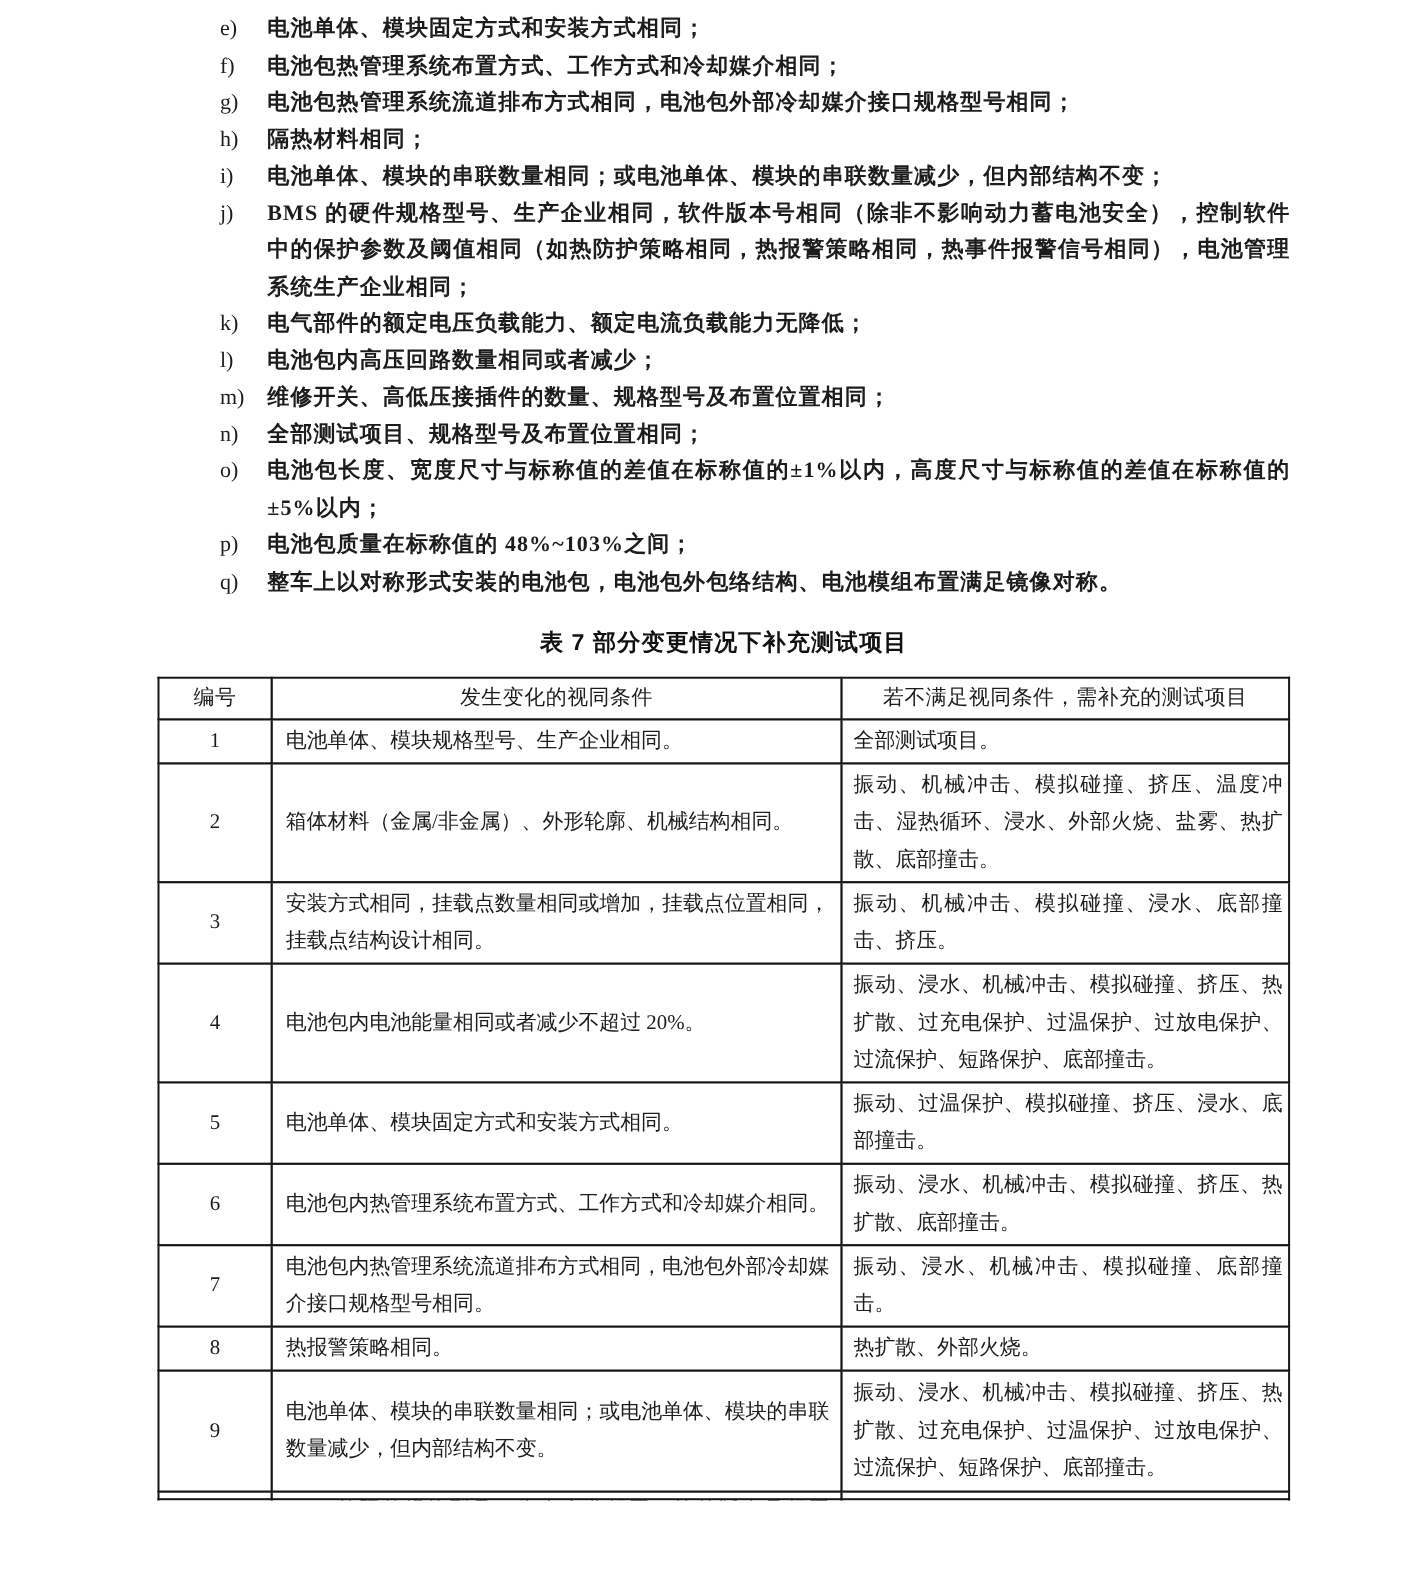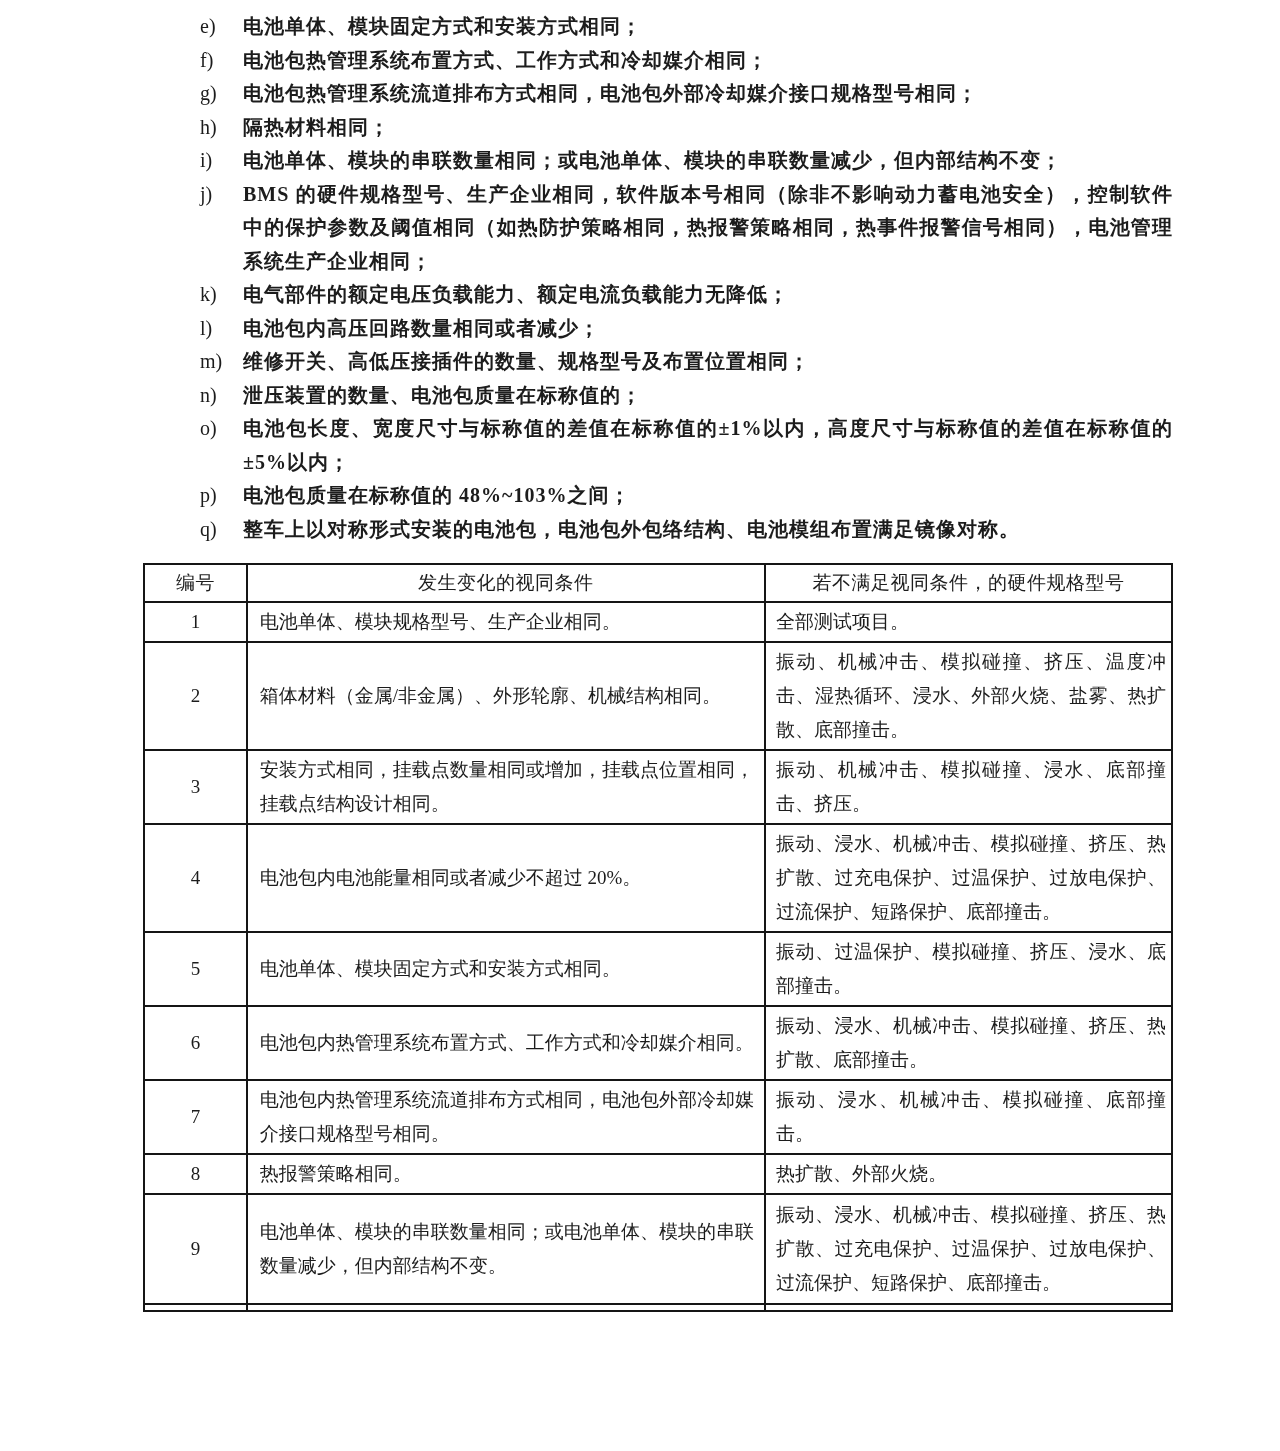--- a/index.html
+++ b/index.html
@@ -152,50 +152,51 @@
       <div class="li">
         <span class="li-label">l)</span>
         <span class="li-text">电池包内高压回路数量相同或者减少；</span>
       </div>
       <div class="li">
         <span class="li-label">m)</span>
         <span class="li-text">维修开关、高低压接插件的数量、规格型号及布置位置相同；</span>
       </div>
       <div class="li">
         <span class="li-label">n)</span>
-        <span class="li-text">泄压装置的数量、电池包质量在标称值的；</span>
+        <span class="li-text">全部测试项目、规格型号及布置位置相同；</span>
       </div>
       <div class="li">
         <span class="li-label">o)</span>
         <span class="li-text">电池包长度、宽度尺寸与标称值的差值在标称值的±1%以内，高度尺寸与标称值的差值在标称值的±5%以内；</span>
       </div>
       <div class="li">
         <span class="li-label">p)</span>
         <span class="li-text">电池包质量在标称值的 48%~103%之间；</span>
       </div>
       <div class="li">
         <span class="li-label">q)</span>
         <span class="li-text">整车上以对称形式安装的电池包，电池包外包络结构、电池模组布置满足镜像对称。</span>
       </div>
     </div>
 
 
+    <div class="table-title">表 7 部分变更情况下补充测试项目</div>
 
     <div class="table-clip">
       <table class="t7">
         <colgroup>
           <col class="c-num">
             <col class="c-cond">
             <col class="c-test">
         </colgroup>
         <thead>
           <tr>
             <th>编号</th>
             <th>发生变化的视同条件</th>
-            <th>若不满足视同条件，的硬件规格型号</th>
+            <th>若不满足视同条件，需补充的测试项目</th>
           </tr>
         </thead>
         <tbody>
           <tr class="r1">
             <td class="num">1</td>
             <td class="cond">电池单体、模块规格型号、生产企业相同。</td>
             <td class="tests">全部测试项目。</td>
           </tr>
           <tr class="r2">
             <td class="num">2</td>

